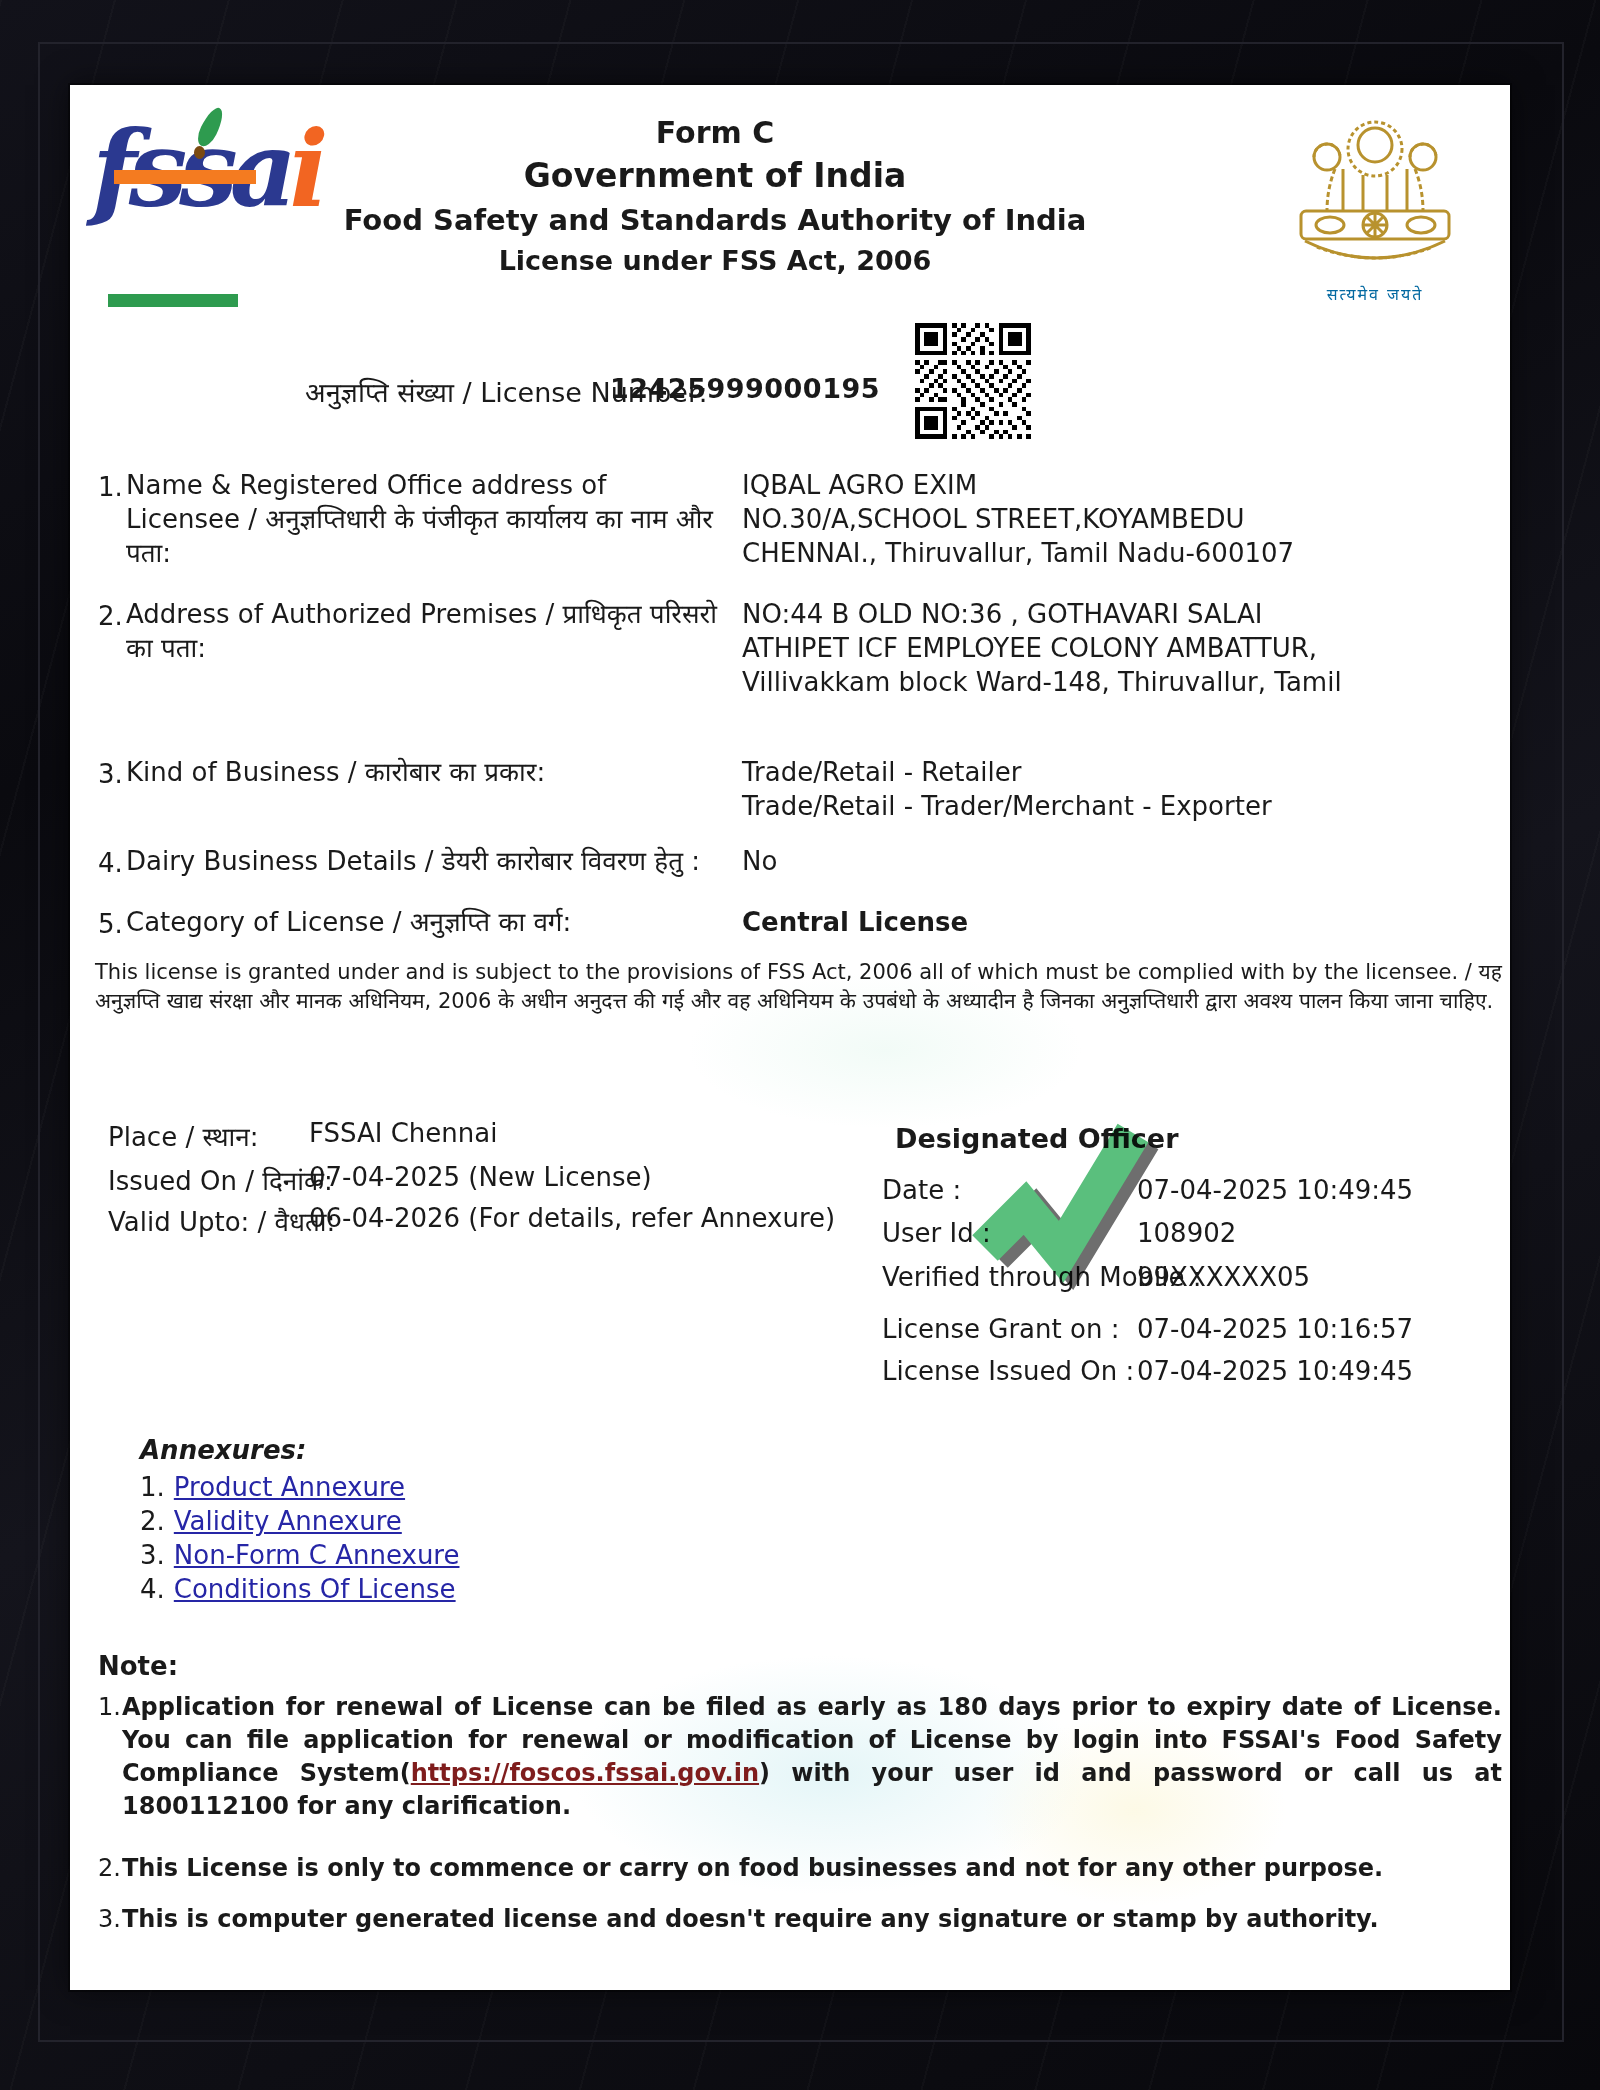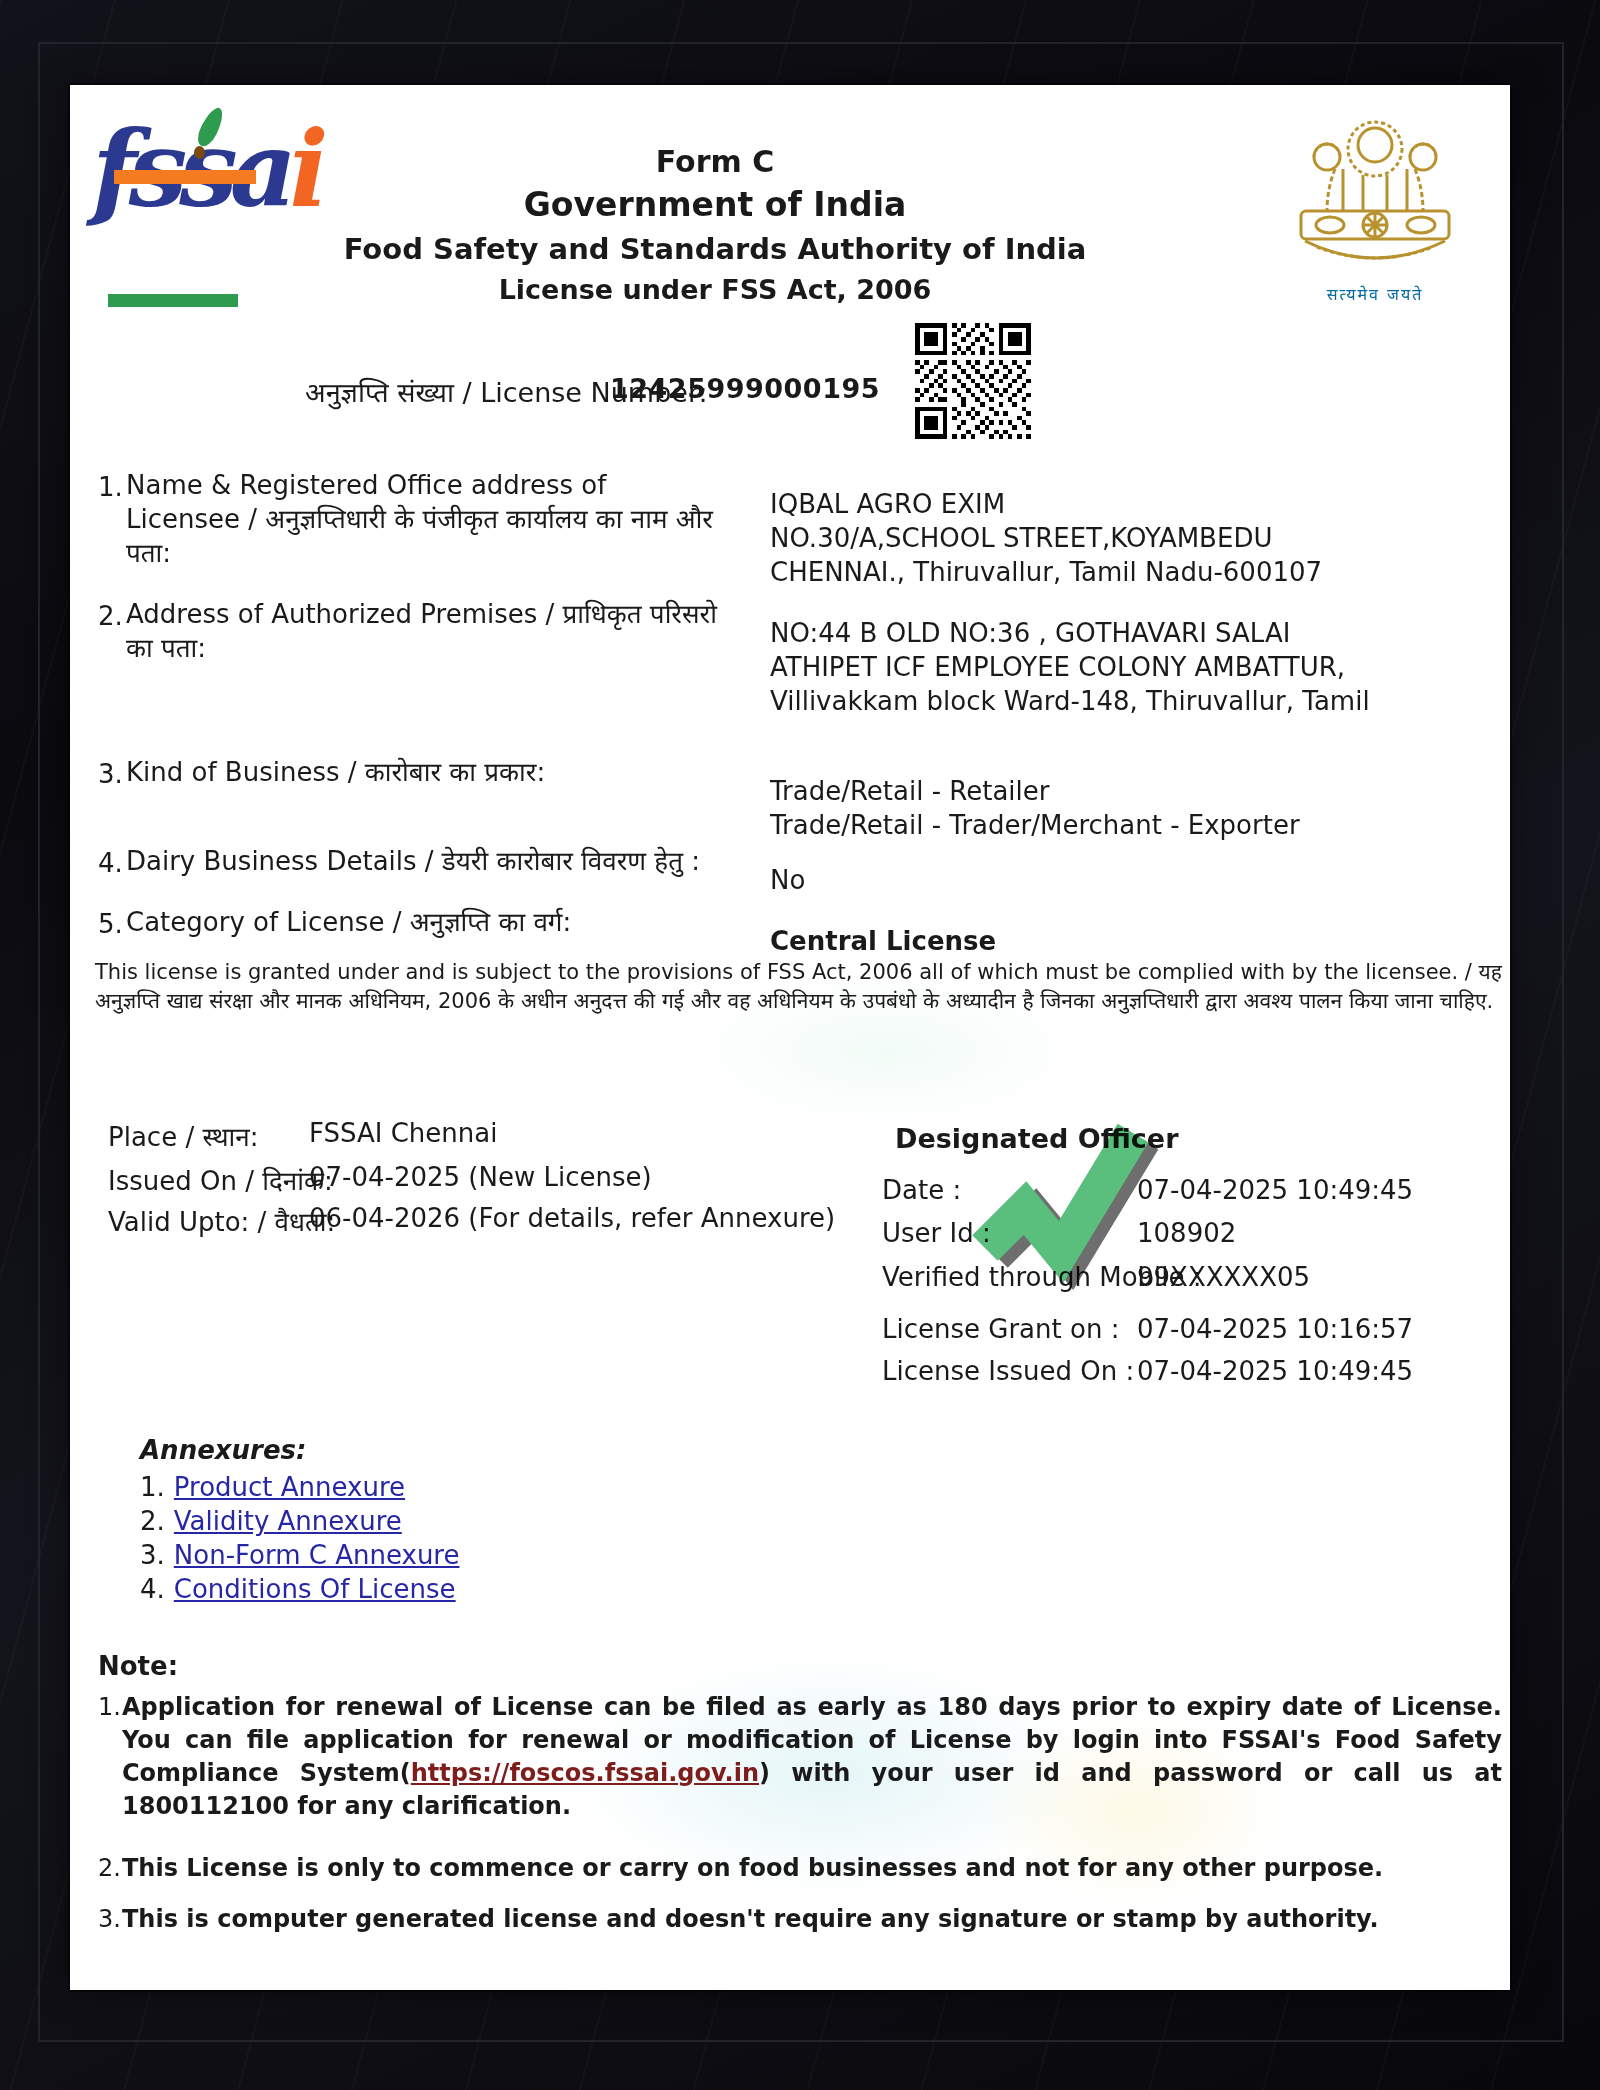--- a/index.html
+++ b/index.html
@@ -46,39 +46,39 @@
   .logo .bar-bottom { position:absolute; left:18px; top:184px; width:130px; height:13px; background:#2e9b4f; }
   .logo .leaf {
     position:absolute; left:112px; top:-4px; width:17px; height:42px;
     background:#2e9b4f; border-radius:50% 50% 50% 50% / 60% 60% 40% 40%;
     transform:rotate(26deg);
   }
   .logo .seed { position:absolute; left:104px; top:36px; width:11px; height:13px; background:#7a4a12; border-radius:50%; }
 
   
   .titles { left:170px; top:28px; width:950px; text-align:center; font-weight:700; }
-  .titles .t1 { font-size:30px; line-height:40px;margin-top:29px; }
+  .titles .t1 { font-size:30px; line-height:40px; }
   .titles .t2 { font-size:33px; line-height:46px; }
   .titles .t3 { font-size:29px; line-height:42px; }
   .titles .t4 { font-size:27px; line-height:40px; }
 
   
   .emblem { left:1195px; top:20px; width:220px; text-align:center; }
   .emblem .motto { margin-top:2px; font-size:16px; color:#0369a1; letter-spacing:2px; }
 
   
   .licnum-label { left:235px; top:288px; font-size:27px; }
   .licnum-value { left:540px; top:288px; font-size:27px; font-weight:700; letter-spacing:0.5px; }
   .qr { left:845px; top:238px; width:116px; height:116px; }
 
   
   .field { position:absolute; left:0; width:1440px; font-size:26px; line-height:34px; }
   .field .num   { position:absolute; left:28px; top:2px; }
   .field .label { position:absolute; left:56px; width:600px; }
-  .field .value { position:absolute; left:700px; width:640px;margin-top:19px; }
+  .field .value { position:absolute; left:672px; width:640px; }
   .field .value span { display:block; }
   .field.f1 { top:383px; } .field.f2 { top:512px; } .field.f3 { top:670px; }
   .field.f4 { top:759px; } .field.f5 { top:820px; }
   .field.f5 .value { font-weight:700; }
 
   .provision { left:25px; top:873px; width:1408px; font-size:21px; line-height:29px; }
 
   
   .issue-row { position:absolute; font-size:26px; }
   .issue-row .lb { position:absolute; left:0; width:230px; }

